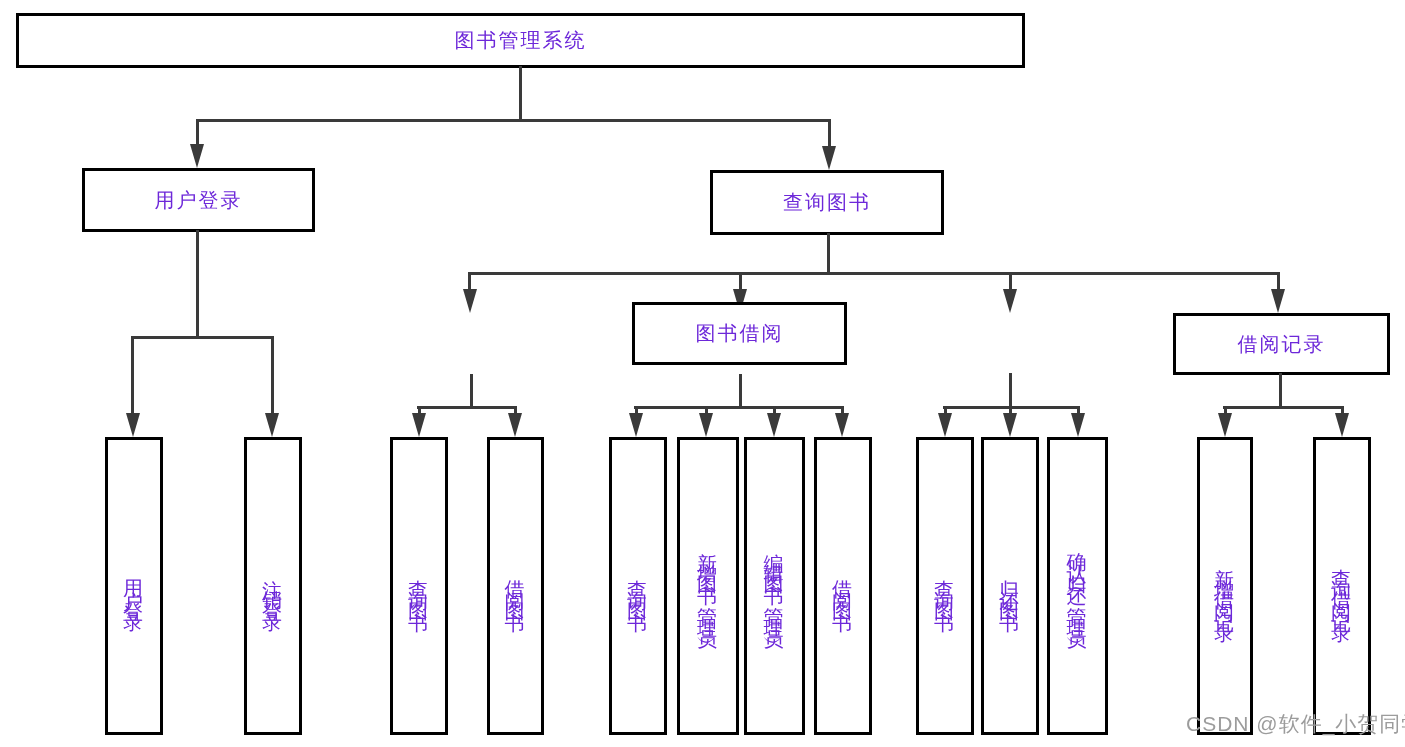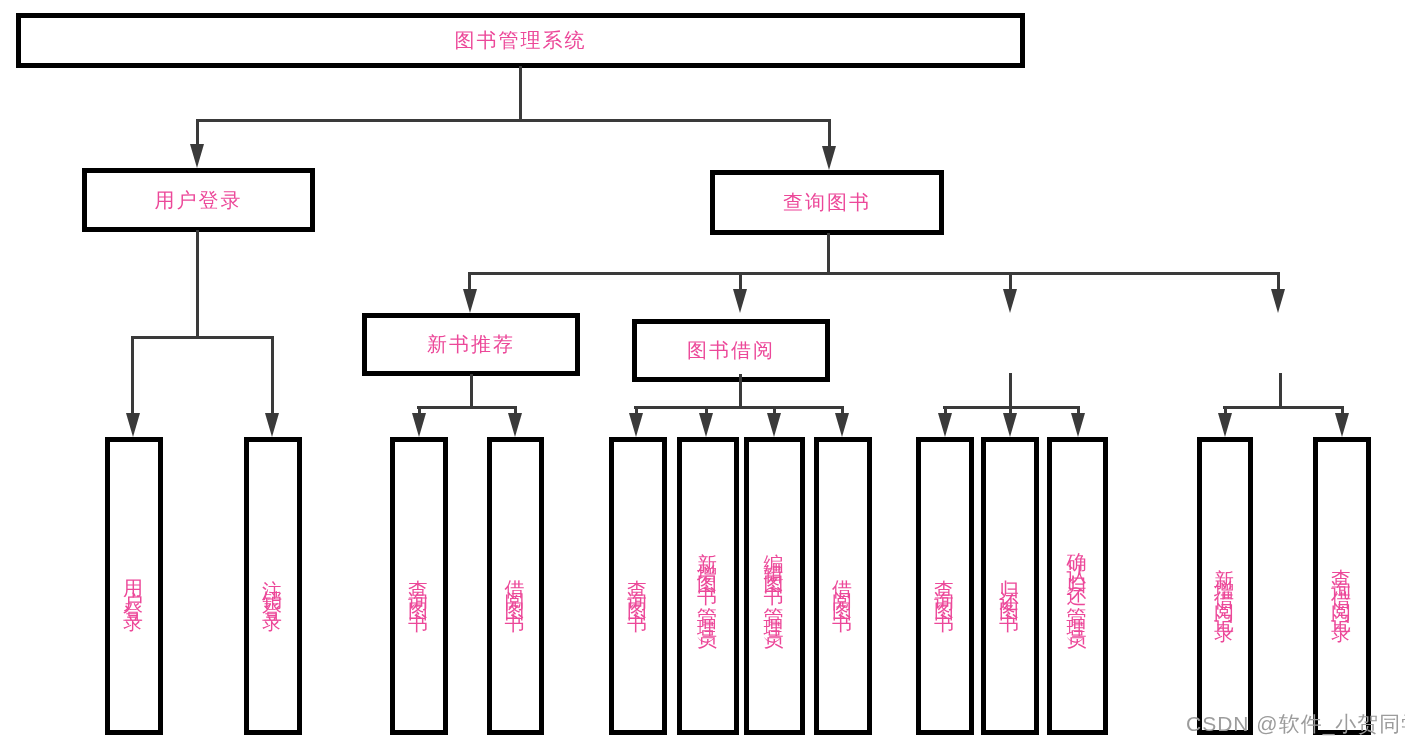--- a/index.html
+++ b/index.html
@@ -1,23 +1,23 @@
 <!DOCTYPE html>
 <html><head>
 <meta charset="utf-8">
 <style>
   html,body{margin:0;padding:0;background:#ffffff;}
   #canvas{
     position:relative;width:1405px;height:747px;background:#ffffff;
     font-family:"Liberation Sans",sans-serif;overflow:hidden;
   }
   .box{
-    position:absolute;box-sizing:border-box;border:5px solid #000000;background:#ffffff;
+    position:absolute;box-sizing:border-box;border:3px solid #000000;background:#ffffff;
     display:flex;align-items:center;justify-content:center;
-    color:#ec4899;font-size:20px;font-weight:500;letter-spacing:2px;white-space:nowrap;
+    color:#6d28d9;font-size:20px;font-weight:500;letter-spacing:2px;white-space:nowrap;
   }
   .vbox{
     writing-mode:vertical-rl;text-orientation:mixed;
     letter-spacing:11px;font-size:20px;font-weight:500;white-space:normal;
   }
   .hline{position:absolute;height:3px;background:#3a3a3a;}
   .vline{position:absolute;width:3px;background:#3a3a3a;}
   .arr{
     position:absolute;width:0;height:0;
     border-left:7px solid transparent;border-right:7px solid transparent;
@@ -62,25 +62,25 @@
   <div class="hline" style="left:468px;top:272px;width:812px"></div>
   <div class="vline" style="left:468px;top:272px;height:19px"></div>
   <div class="arr" style="left:463px;top:289px"></div>
   <div class="vline" style="left:739px;top:272px;height:19px"></div>
   <div class="arr" style="left:733px;top:289px"></div>
   <div class="vline" style="left:1009px;top:272px;height:19px"></div>
   <div class="arr" style="left:1003px;top:289px"></div>
   <div class="vline" style="left:1277px;top:272px;height:19px"></div>
   <div class="arr" style="left:1271px;top:289px"></div>
 
-  <div class="box" style="left:362px;top:313px;width:218px;height:63px">
-    <span>新书推荐</span>
+  <div class="box" style="left:632px;top:302px;width:215px;height:63px">
+    <span>图书借阅</span>
   </div>
-  <div class="box" style="left:632px;top:319px;width:198px;height:63px">
-    <span>图书借阅</span>
+  <div class="box" style="left:1173px;top:313px;width:217px;height:62px">
+    <span>借阅记录</span>
   </div>
 
   <div class="vline" style="left:470px;top:374px;height:35px"></div>
   <div class="hline" style="left:417px;top:406px;width:100px"></div>
   <div class="vline" style="left:418px;top:406px;height:10px"></div>
   <div class="arr" style="left:412px;top:413px"></div>
   <div class="vline" style="left:514px;top:406px;height:10px"></div>
   <div class="arr" style="left:508px;top:413px"></div>
 
   <div class="vline" style="left:739px;top:374px;height:35px"></div>

